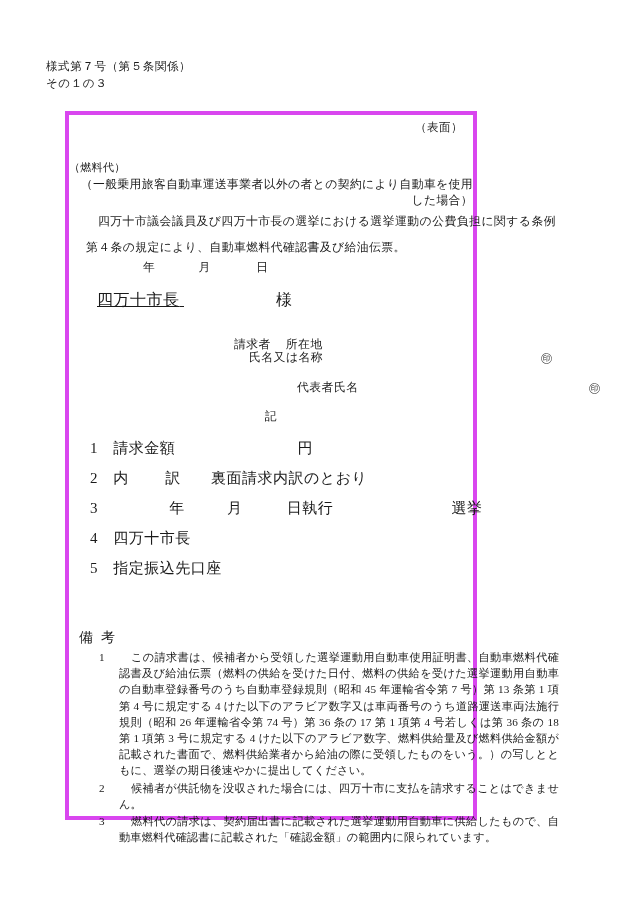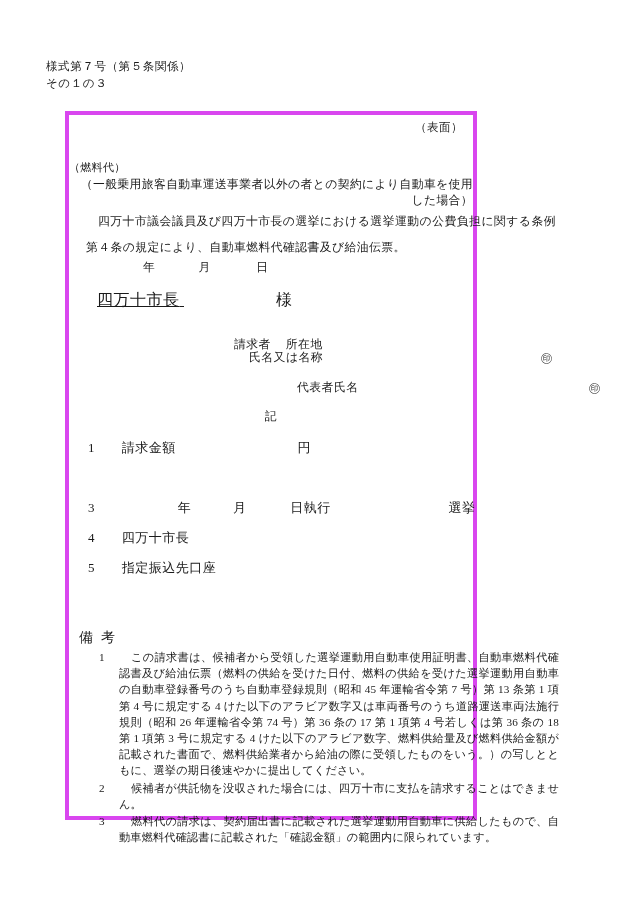--- a/index.html
+++ b/index.html
@@ -151,24 +151,25 @@
     left: 0;
     width: 100%;
     text-align: center;
     font-size: 11.8px;
     letter-spacing: 0.5px;
   }
 
   
   .item {
     position: absolute;
-    left: 19px;
-    font-size: 13px;
+    left: 10px;
+    font-size: 15px;
     letter-spacing: 0.5px;
     white-space: nowrap;
+    text-align: center;
   }
   .item .num {
     display: inline-block;
     width: 30px;
     font-family: "Liberation Serif", serif;
   }
   .item-1 { top: 324px; }
   .item-2 { top: 354px; }
   .item-3 { top: 384px; }
   .item-4 { top: 414px; }
@@ -265,20 +266,27 @@
     </div>
 
     <div class="ki-mark">記</div>
 
     <div class="item item-1">
       <span class="num">1</span>
       <span>請求金額</span>
       <span class="yen">円</span>
     </div>
 
+    <div class="item item-2">
+      <span class="num">2</span>
+      <span>内</span>
+      <span class="sp-wide"></span>
+      <span>訳</span>
+      <span class="detail">裏面請求内訳のとおり</span>
+    </div>
 
     <div class="item item-3">
       <span class="num">3</span>
       <span class="d-y">年</span>
       <span class="d-m">月</span>
       <span class="d-exec">日執行</span>
       <span class="elect">選挙</span>
     </div>
 
     <div class="item item-4">

